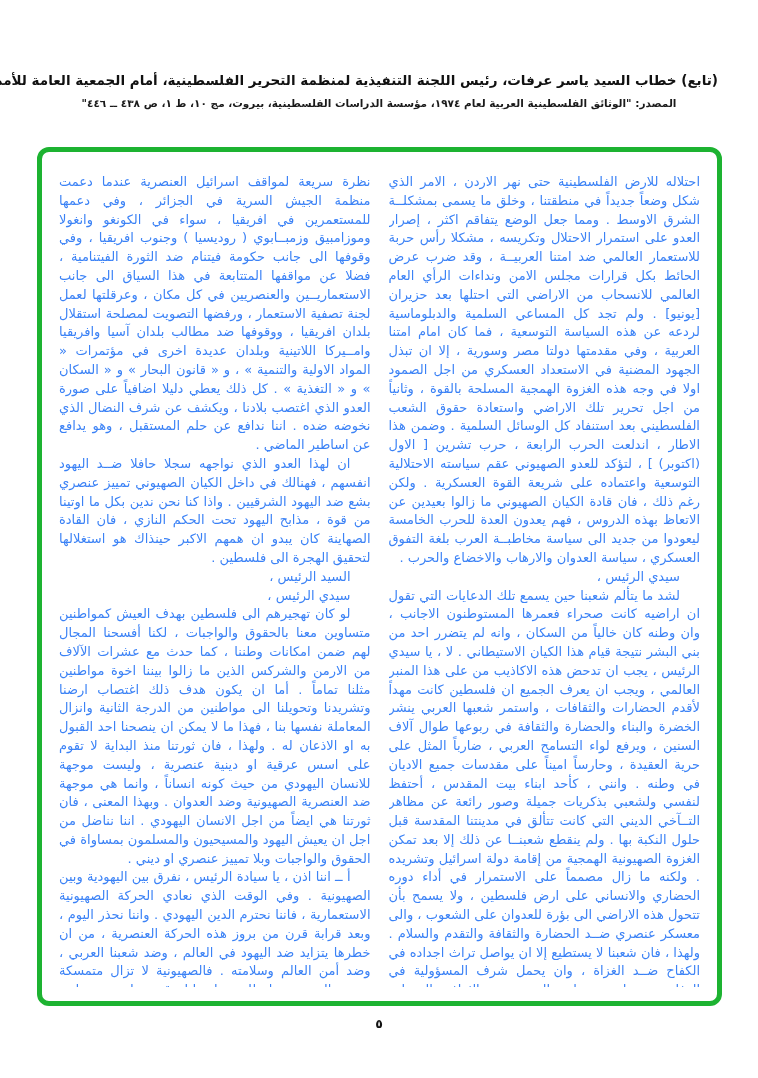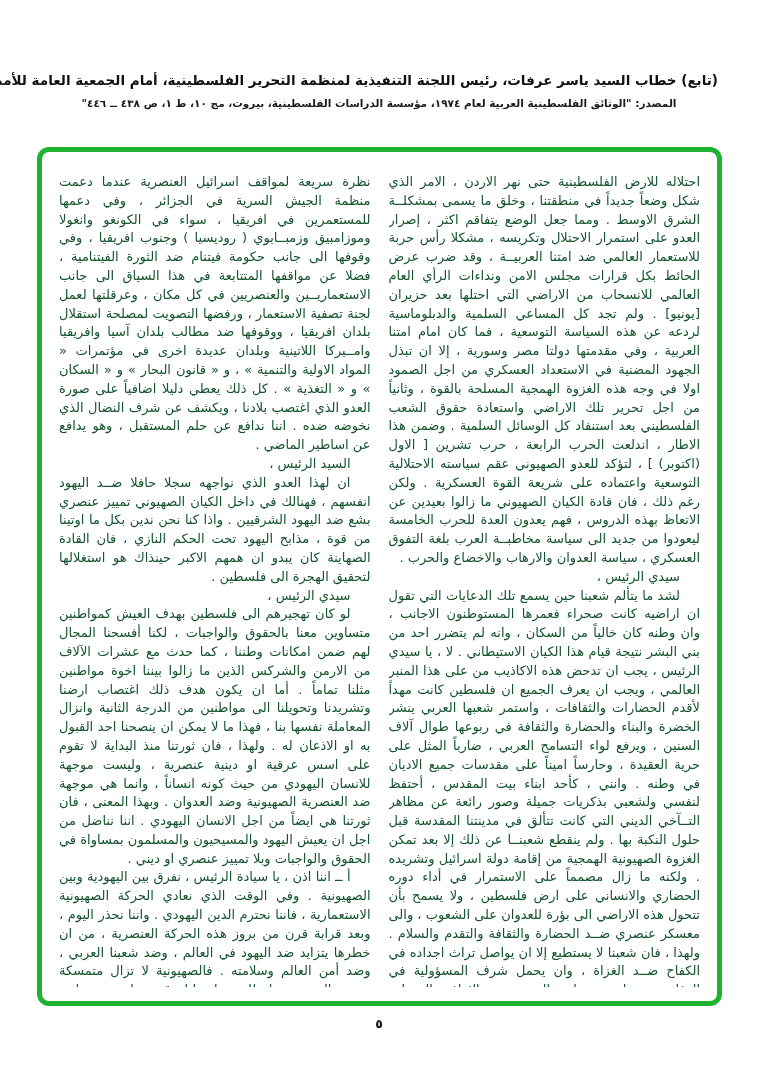--- a/index.html
+++ b/index.html
@@ -53,21 +53,21 @@
     gap: 18px;
     padding: 21px 17px 14px 17px;
     height: 100%;
     box-sizing: border-box;
     direction: rtl;
   }
   .col {
     flex: 1 1 0;
     min-width: 0;
     overflow: hidden;
-    color: #14532d;
+    color: #3b82f6;
     font-size: 13px;
     line-height: 18.8px;
     text-align: justify;
     direction: rtl;
   }
   .col p.para {
     margin: 0;
     padding: 0;
   }
   .col p.para.indent {
@@ -96,22 +96,22 @@
 
   <div class="content-frame">
     <div class="columns">
       <div class="col">
           <p class="para">احتلاله للارض الفلسطينية حتى نهر الاردن ، الامر الذي شكل وضعاً جديداً في منطقتنا ، وخلق ما يسمى بمشكلــة الشرق الاوسط . ومما جعل الوضع يتفاقم اكثر ، إصرار العدو على استمرار الاحتلال وتكريسه ، مشكلا رأس حربة للاستعمار العالمي ضد امتنا العربيــة ، وقد ضرب عرض الحائط بكل قرارات مجلس الامن ونداءات الرأي العام العالمي للانسحاب من الاراضي التي احتلها بعد حزيران [يونيو] . ولم تجد كل المساعي السلمية والدبلوماسية لردعه عن هذه السياسة التوسعية ، فما كان امام امتنا العربية ، وفي مقدمتها دولتا مصر وسورية ، إلا ان تبذل الجهود المضنية في الاستعداد العسكري من اجل الصمود اولا في وجه هذه الغزوة الهمجية المسلحة بالقوة ، وثانياً من اجل تحرير تلك الاراضي واستعادة حقوق الشعب الفلسطيني بعد استنفاد كل الوسائل السلمية . وضمن هذا الاطار ، اندلعت الحرب الرابعة ، حرب تشرين [ الاول (اكتوبر) ] ، لتؤكد للعدو الصهيوني عقم سياسته الاحتلالية التوسعية واعتماده على شريعة القوة العسكرية . ولكن رغم ذلك ، فان قادة الكيان الصهيوني ما زالوا بعيدين عن الاتعاظ بهذه الدروس ، فهم يعدون العدة للحرب الخامسة ليعودوا من جديد الى سياسة مخاطبــة العرب بلغة التفوق العسكري ، سياسة العدوان والارهاب والاخضاع والحرب .</p>
           <p class="para indent">سيدي الرئيس ،</p>
           <p class="para indent">لشد ما يتألم شعبنا حين يسمع تلك الدعايات التي تقول ان اراضيه كانت صحراء فعمرها المستوطنون الاجانب ، وان وطنه كان خالياً من السكان ، وانه لم يتضرر احد من بني البشر نتيجة قيام هذا الكيان الاستيطاني . لا ، يا سيدي الرئيس ، يجب ان تدحض هذه الاكاذيب من على هذا المنبر العالمي ، ويجب ان يعرف الجميع ان فلسطين كانت مهداً لأقدم الحضارات والثقافات ، واستمر شعبها العربي ينشر الخضرة والبناء والحضارة والثقافة في ربوعها طوال آلاف السنين ، ويرفع لواء التسامح العربي ، ضارباً المثل على حرية العقيدة ، وحارساً اميناً على مقدسات جميع الاديان في وطنه . وانني ، كأحد ابناء بيت المقدس ، أحتفظ لنفسي ولشعبي بذكريات جميلة وصور رائعة عن مظاهر التــآخي الديني التي كانت تتألق في مدينتنا المقدسة قبل حلول النكبة بها . ولم ينقطع شعبنــا عن ذلك إلا بعد تمكن الغزوة الصهيونية الهمجية من إقامة دولة اسرائيل وتشريده . ولكنه ما زال مصمماً على الاستمرار في أداء دوره الحضاري والانساني على ارض فلسطين ، ولا يسمح بأن تتحول هذه الاراضي الى بؤرة للعدوان على الشعوب ، والى معسكر عنصري ضــد الحضارة والثقافة والتقدم والسلام . ولهذا ، فان شعبنا لا يستطيع إلا ان يواصل تراث اجداده في الكفاح ضــد الغزاة ، وان يحمل شرف المسؤولية في الدفاع عن وطنه وعن امته العربية وعن الثقافة والحضارة ومهد الديانات السماوية . وتكفينا</p>
         </div>
       <div class="col">
           <p class="para">نظرة سريعة لمواقف اسرائيل العنصرية عندما دعمت منظمة الجيش السرية في الجزائر ، وفي دعمها للمستعمرين في افريقيا ، سواء في الكونغو وانغولا وموزامبيق وزمبــابوي ( روديسيا ) وجنوب افريقيا ، وفي وقوفها الى جانب حكومة فيتنام ضد الثورة الفيتنامية ، فضلا عن مواقفها المتتابعة في هذا السياق الى جانب الاستعماريــين والعنصريين في كل مكان ، وعرقلتها لعمل لجنة تصفية الاستعمار ، ورفضها التصويت لمصلحة استقلال بلدان افريقيا ، ووقوفها ضد مطالب بلدان آسيا وافريقيا وامــيركا اللاتينية وبلدان عديدة اخرى في مؤتمرات « المواد الاولية والتنمية » ، و « قانون البحار » و « السكان » و « التغذية » . كل ذلك يعطي دليلا اضافياً على صورة العدو الذي اغتصب بلادنا ، ويكشف عن شرف النضال الذي نخوضه ضده . اننا ندافع عن حلم المستقبل ، وهو يدافع عن اساطير الماضي .</p>
+          <p class="para indent">ان لهذا العدو الذي نواجهه سجلا حافلا ضــد اليهود انفسهم ، فهنالك في داخل الكيان الصهيوني تمييز عنصري بشع ضد اليهود الشرقيين . واذا كنا نحن ندين بكل ما اوتينا من قوة ، مذابح اليهود تحت الحكم النازي ، فان القادة الصهاينة كان يبدو ان همهم الاكبر حينذاك هو استغلالها لتحقيق الهجرة الى فلسطين .</p>
           <p class="para indent">السيد الرئيس ،</p>
-          <p class="para indent">ان لهذا العدو الذي نواجهه سجلا حافلا ضــد اليهود انفسهم ، فهنالك في داخل الكيان الصهيوني تمييز عنصري بشع ضد اليهود الشرقيين . واذا كنا نحن ندين بكل ما اوتينا من قوة ، مذابح اليهود تحت الحكم النازي ، فان القادة الصهاينة كان يبدو ان همهم الاكبر حينذاك هو استغلالها لتحقيق الهجرة الى فلسطين .</p>
           <p class="para indent">سيدي الرئيس ،</p>
           <p class="para indent">لو كان تهجيرهم الى فلسطين بهدف العيش كمواطنين متساوين معنا بالحقوق والواجبات ، لكنا أفسحنا المجال لهم ضمن امكانات وطننا ، كما حدث مع عشرات الآلاف من الارمن والشركس الذين ما زالوا بيننا اخوة مواطنين مثلنا تماماً . أما ان يكون هدف ذلك اغتصاب ارضنا وتشريدنا وتحويلنا الى مواطنين من الدرجة الثانية وانزال المعاملة نفسها بنا ، فهذا ما لا يمكن ان ينصحنا احد القبول به او الاذعان له . ولهذا ، فان ثورتنا منذ البداية لا تقوم على اسس عرقية او دينية عنصرية ، وليست موجهة للانسان اليهودي من حيث كونه انساناً ، وانما هي موجهة ضد العنصرية الصهيونية وضد العدوان . وبهذا المعنى ، فان ثورتنا هي ايضاً من اجل الانسان اليهودي . اننا نناضل من اجل ان يعيش اليهود والمسيحيون والمسلمون بمساواة في الحقوق والواجبات وبلا تمييز عنصري او ديني .</p>
           <p class="para indent">أ ــ اننا اذن ، يا سيادة الرئيس ، نفرق بين اليهودية وبين الصهيونية . وفي الوقت الذي نعادي الحركة الصهيونية الاستعمارية ، فاننا نحترم الدين اليهودي . واننا نحذر اليوم ، وبعد قرابة قرن من بروز هذه الحركة العنصرية ، من ان خطرها يتزايد ضد اليهود في العالم ، وضد شعبنا العربي ، وضد أمن العالم وسلامته . فالصهيونية لا تزال متمسكة بتهجير اليهود من اوطانهم واصطناع قومية لهم يستبدلون بها قومياتهم</p>
         </div>
     </div>
   </div>
 
   <div class="page-number">٥</div>
 
 </div>

